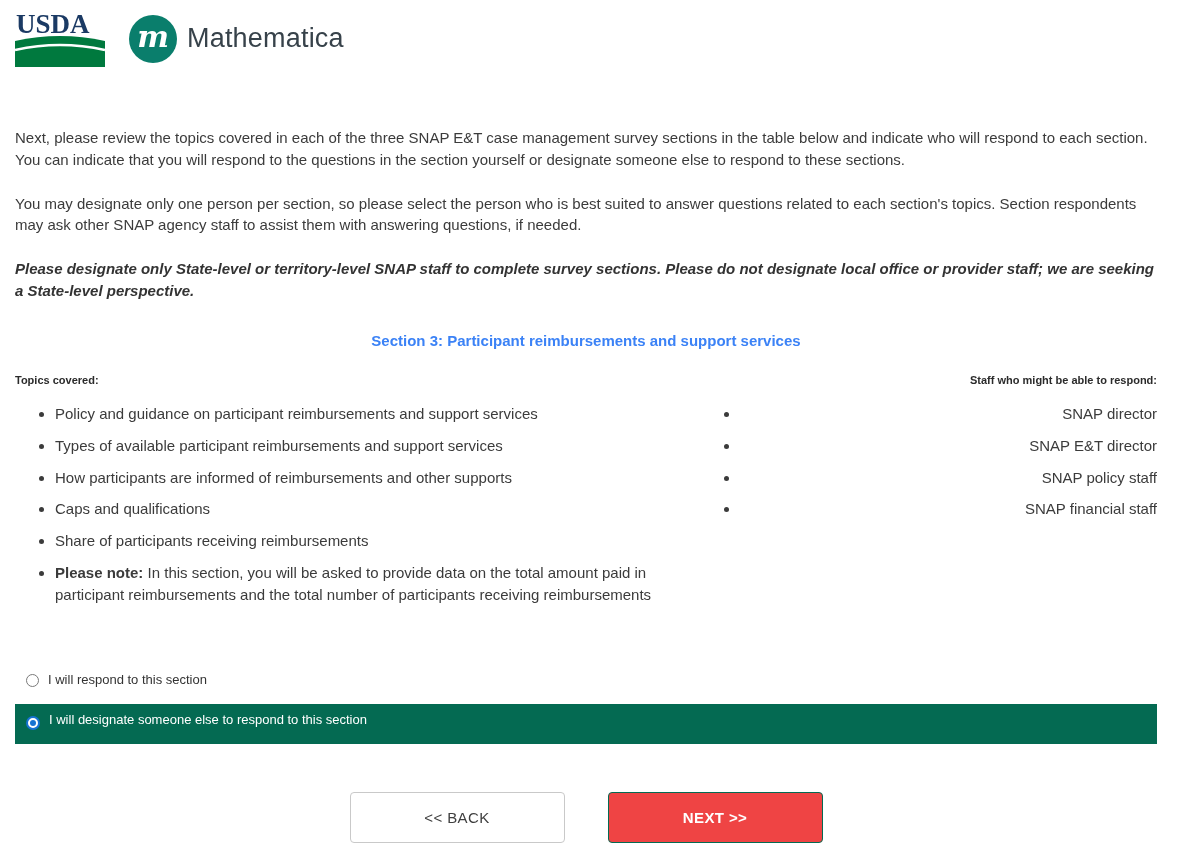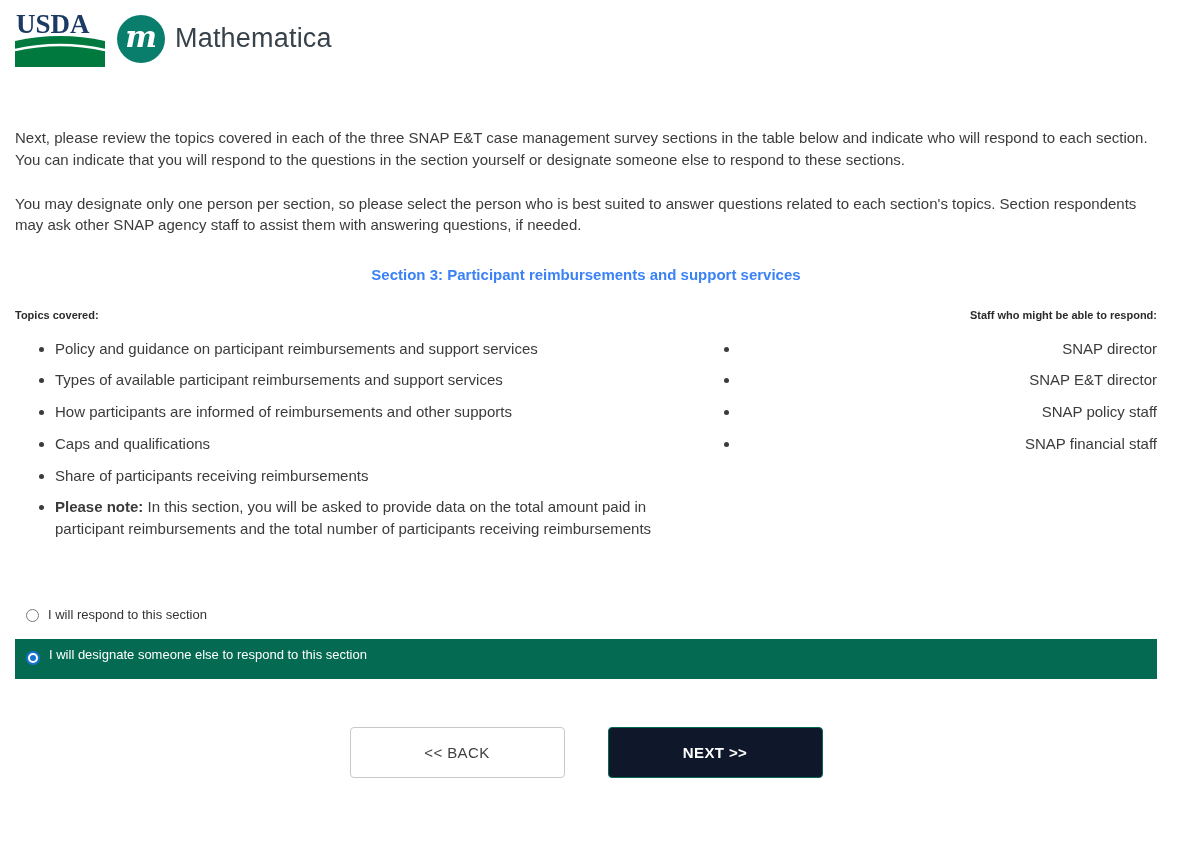--- a/index.html
+++ b/index.html
@@ -11,21 +11,21 @@
     color: #3b3b3b;
     font-size: 15px;
     line-height: 1.45;
   }
 
   
   header {
     padding: 10px 0 0 15px;
     display: flex;
     align-items: center;
-    gap: 12px;
+    gap: 24px;
   }
   .usda-logo svg { display: block; }
   .math-logo {
     display: flex;
     align-items: center;
     gap: 10px;
   }
   .math-circle {
     width: 48px; height: 48px;
     background: #0a7e6c;
@@ -131,21 +131,21 @@
     border-radius: 4px;
     cursor: pointer;
     letter-spacing: 0.4px;
   }
   .btn.back {
     background: #ffffff;
     color: #3f3f3f;
     border: 1px solid #c9c9c9;
   }
   .btn.next {
-    background: #0f172a;
+    background: #ef4444;
     color: #ffffff;
     border: 1px solid #046a52;
     font-weight: 600;
     margin-left: 24px;
   }
 </style>
 </head>
 <body>
 
 <header>
@@ -160,20 +160,21 @@
   <div class="math-logo">
     <span class="math-circle">m</span>
     <span class="math-text">Mathematica</span>
   </div>
 </header>
 
 <main>
 
   <p class="intro">Next, please review the topics covered in each of the three SNAP E&amp;T case management survey sections in the table below and indicate who will respond to each section. You can indicate that you will respond to the questions in the section yourself or designate someone else to respond to these sections.</p>
   <p class="intro">You may designate only one person per section, so please select the person who is best suited to answer questions related to each section's topics. Section respondents may ask other SNAP agency staff to assist them with answering questions, if needed.</p>
+  <p class="intro emphasis">Please designate only State-level or territory-level SNAP staff to complete survey sections. Please do not designate local office or provider staff; we are seeking a State-level perspective.</p>
 
   <h2 class="section-title">Section 3: Participant reimbursements and support services</h2>
 
   <div class="columns">
     <div class="col-left">
       <h3>Topics covered:</h3>
       <ul>
         <li>Policy and guidance on participant reimbursements and support services</li>
         <li>Types of available participant reimbursements and support services</li>
         <li>How participants are informed of reimbursements and other supports</li>

